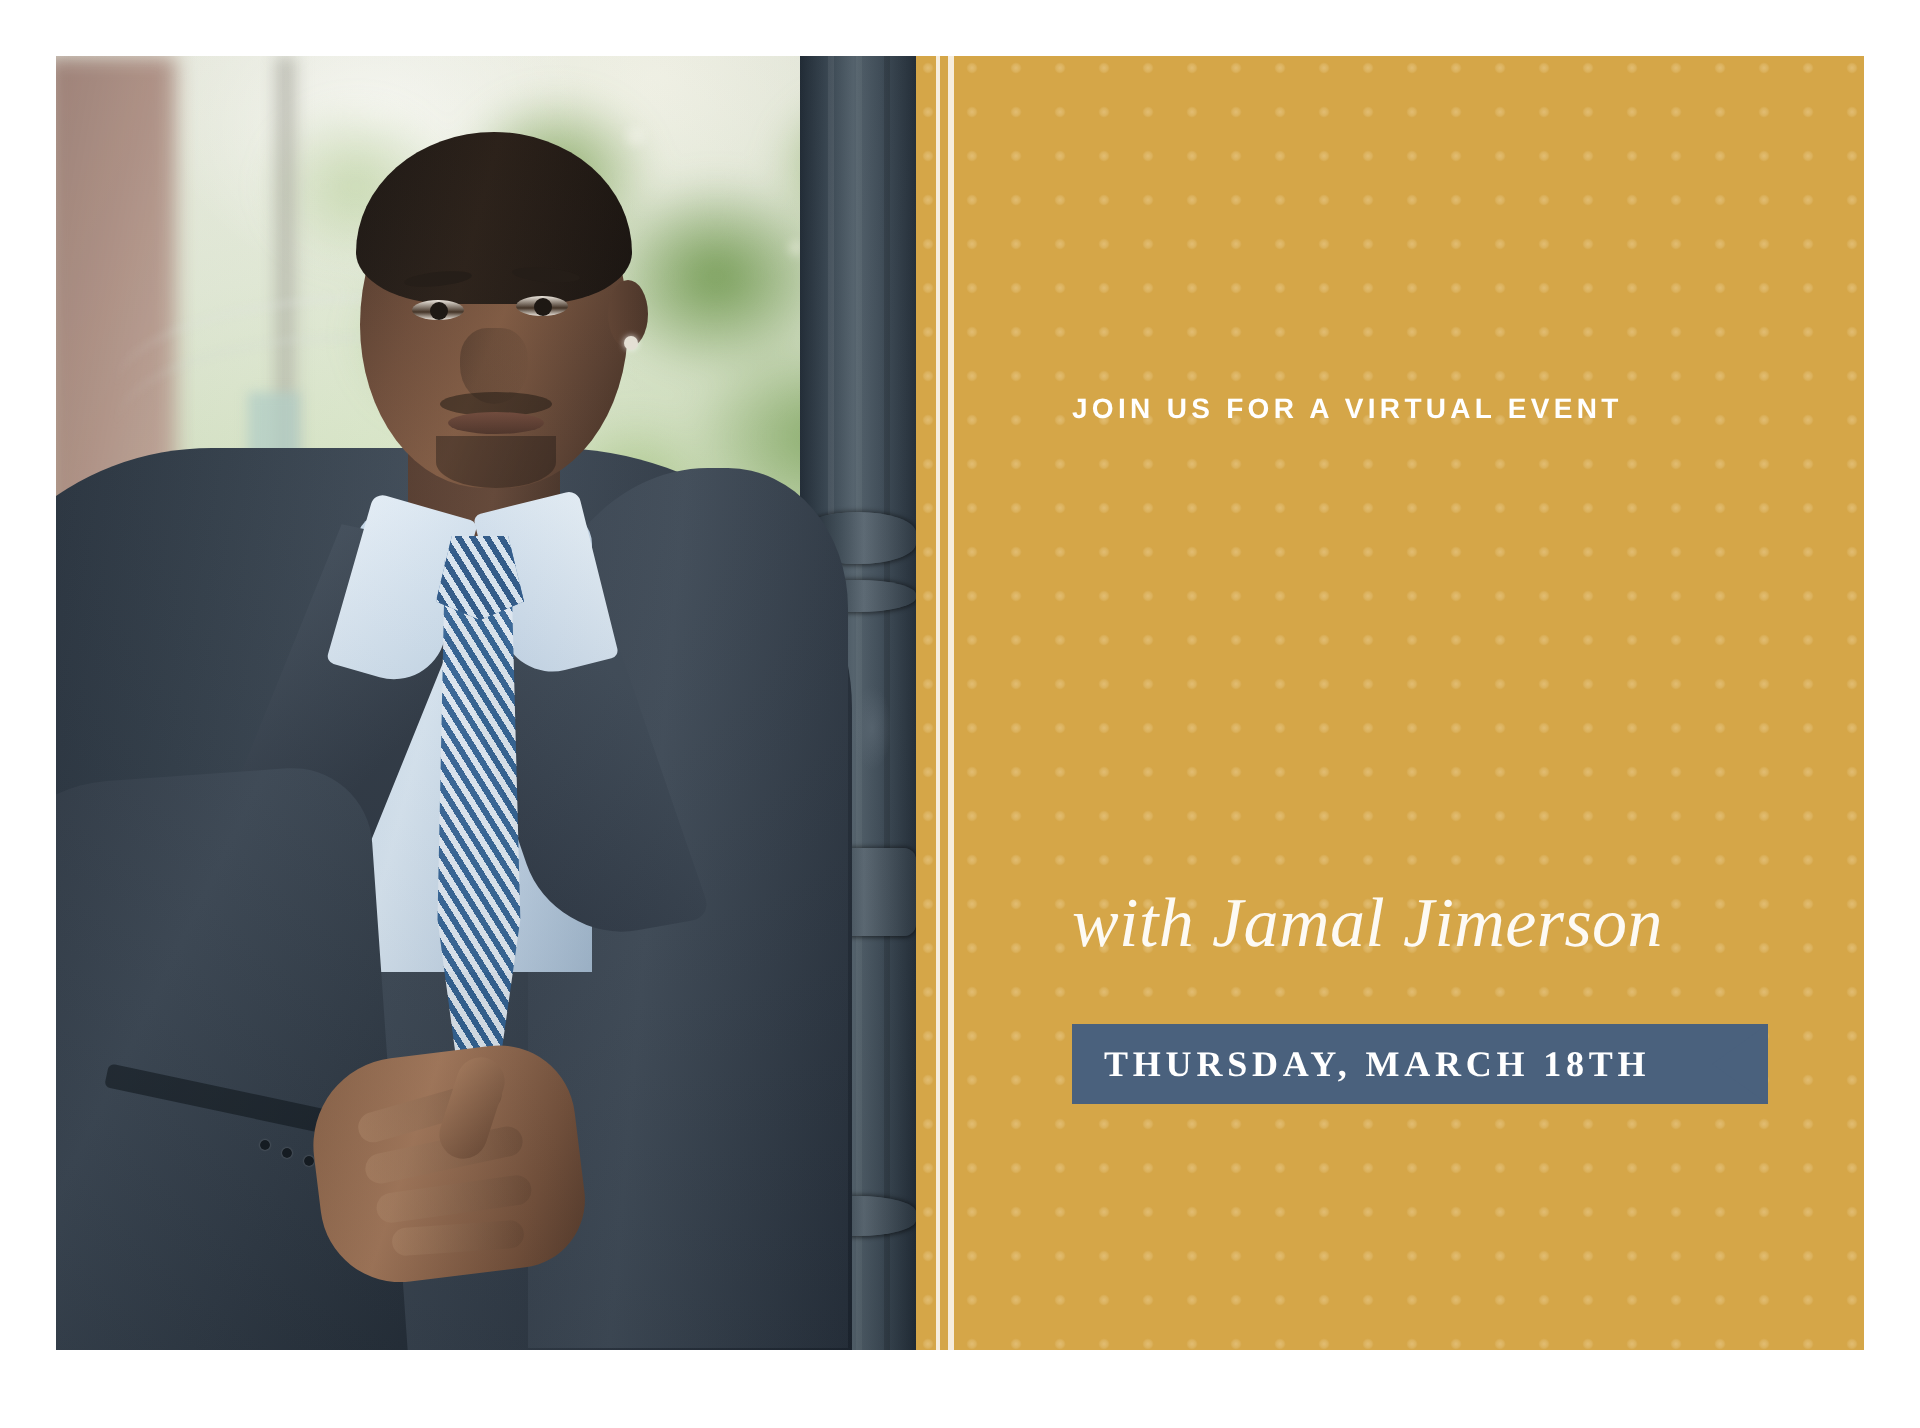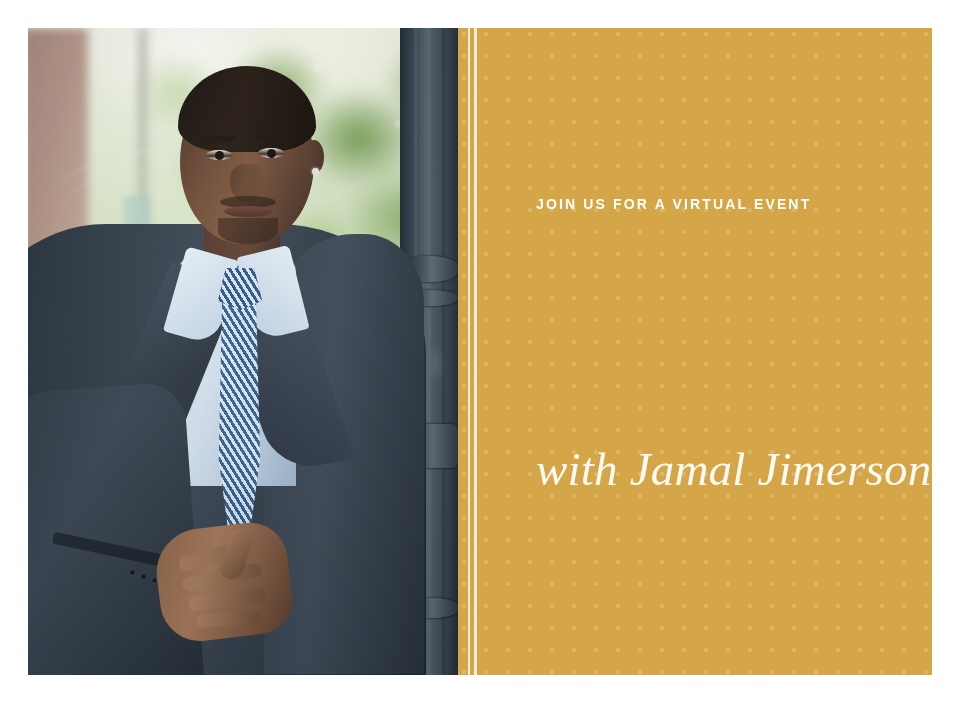--- a/index.html
+++ b/index.html
@@ -504,21 +504,21 @@
     color: #fdfaf4;
     letter-spacing: 0.2px;
   }
 
   .speaker {
     position: absolute;
     left: 0;
     top: 414px;
     font-family: "Liberation Serif", serif;
     font-style: italic;
-    font-size: 47px;
+    font-size: 35px;
     color: #fdfaf4;
     white-space: nowrap;
     letter-spacing: 0.2px;
   }
 
   .date-banner {
     position: absolute;
     left: 0;
     top: 484px;
     width: 348px;
@@ -628,17 +628,20 @@
     <div class="gold-panel">
       <div class="rule rule-thin"></div>
       <div class="rule rule-thick"></div>
 
       <div class="text-col">
         <div class="eyebrow">JOIN US FOR A VIRTUAL EVENT</div>
 
 
         <div class="speaker">with Jamal Jimerson</div>
 
+        <div class="date-banner">
+          <span class="date-text">THURSDAY, MARCH 18TH</span>
+        </div>
       </div>
     </div>
 
   </div>
 </div>
 
 </body></html>

